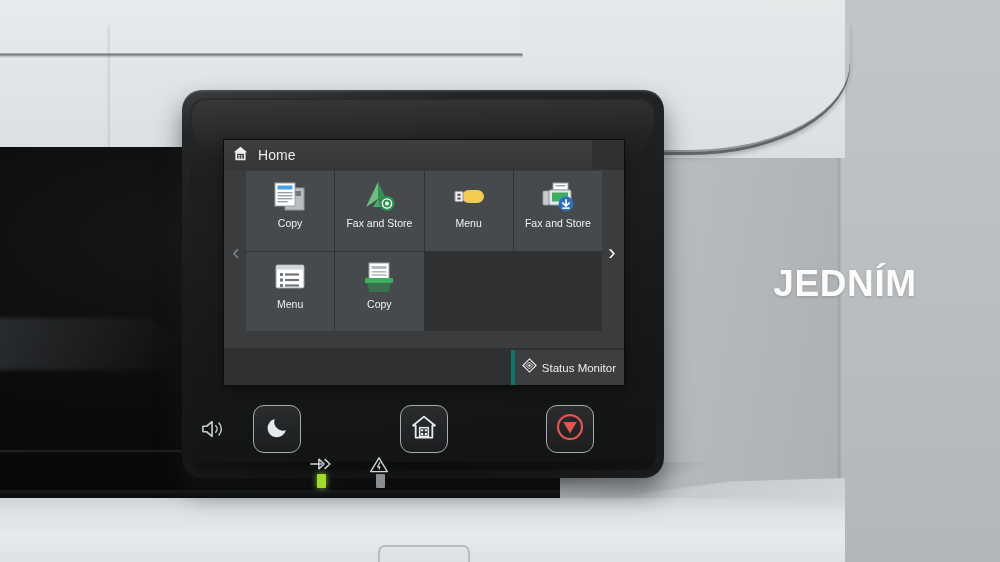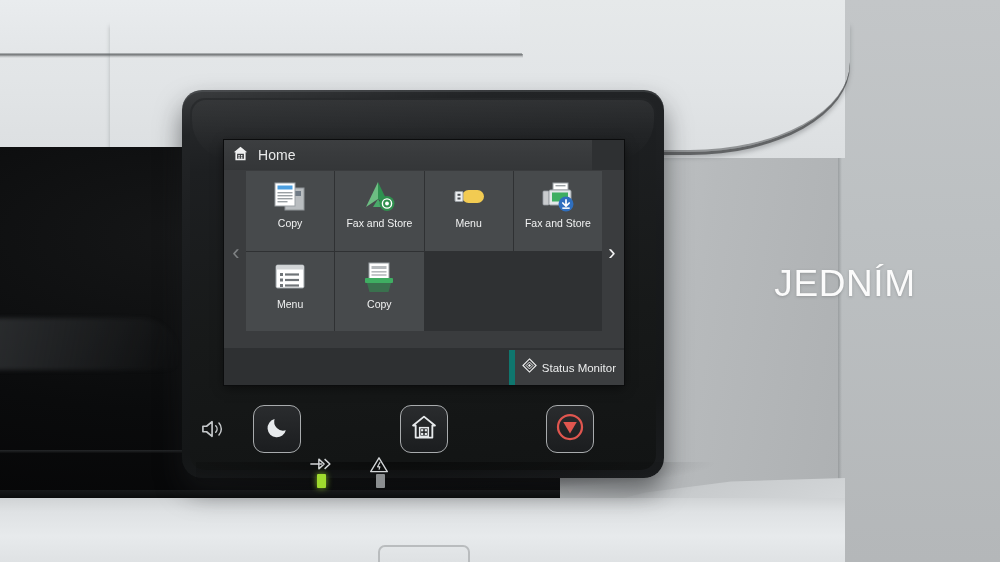--- a/index.html
+++ b/index.html
@@ -94,21 +94,21 @@
 
   .pager{position:absolute;left:0;top:194px;width:400px;height:16px;
     display:flex;align-items:center;justify-content:center;gap:13px;}
   .pg-active{width:12px;height:12px;border-radius:50%;background:#f0f1f1;color:#3a3c3e;
     font-size:9px;display:flex;align-items:center;justify-content:center;font-weight:bold;}
   .pg-dot{width:5px;height:5px;border-radius:50%;background:#9da0a2;}
 
   .lcd-footer{position:absolute;left:0;top:210px;width:400px;height:35px;
     background:#2e3032;display:flex;align-items:center;justify-content:flex-end;}
   .status-btn{height:35px;min-width:93px;background:#3c3e40;display:flex;align-items:center;
-    gap:5px;padding:0 8px 0 7px;box-sizing:border-box;border-left:6px solid #0f766e;}
+    gap:5px;padding:0 8px 0 7px;box-sizing:border-box;border-left:4px solid #0f766e;}
   .status-btn .txt{color:#eceded;font-size:11.5px;}
 
   
   .hw{position:absolute;}
   .spk{left:200px;top:418px;}
   .btn-key{position:absolute;width:46px;height:46px;border-radius:11px;
     border:1.6px solid #a8abad;
     background:linear-gradient(180deg,#2a2c2e,#1b1d1f);
     display:flex;align-items:center;justify-content:center;}
   .btn-sleep{left:253px;top:405px;}
@@ -118,21 +118,21 @@
   .led-ico{position:absolute;}
   .led-data-ico{left:310px;top:456px;}
   .led-err-ico{left:369px;top:456px;}
   .led{position:absolute;width:9px;height:14px;border-radius:1px;top:474px;}
   .led-data{left:317px;background:#9fdb2e;box-shadow:0 0 6px rgba(159,219,46,.8);}
   .led-err{left:376px;background:#8b8e90;}
 
   
   .headline{position:absolute;left:700px;top:262px;width:290px;
     text-align:center;color:#fbfbfb;font-size:37px;line-height:44px;
-    font-weight:normal;letter-spacing:.6px;text-shadow:0 1px 3px rgba(90,93,95,.35);}
+    font-weight:bold;letter-spacing:.6px;text-shadow:0 1px 3px rgba(90,93,95,.35);}
   .headline div{white-space:nowrap;}
 </style>
 </head>
 <body>
 
 <div id="stage">
 
   <div class="bg-base"></div>
   <div class="bg-wall"></div>
   <div class="bg-wall2"></div>

